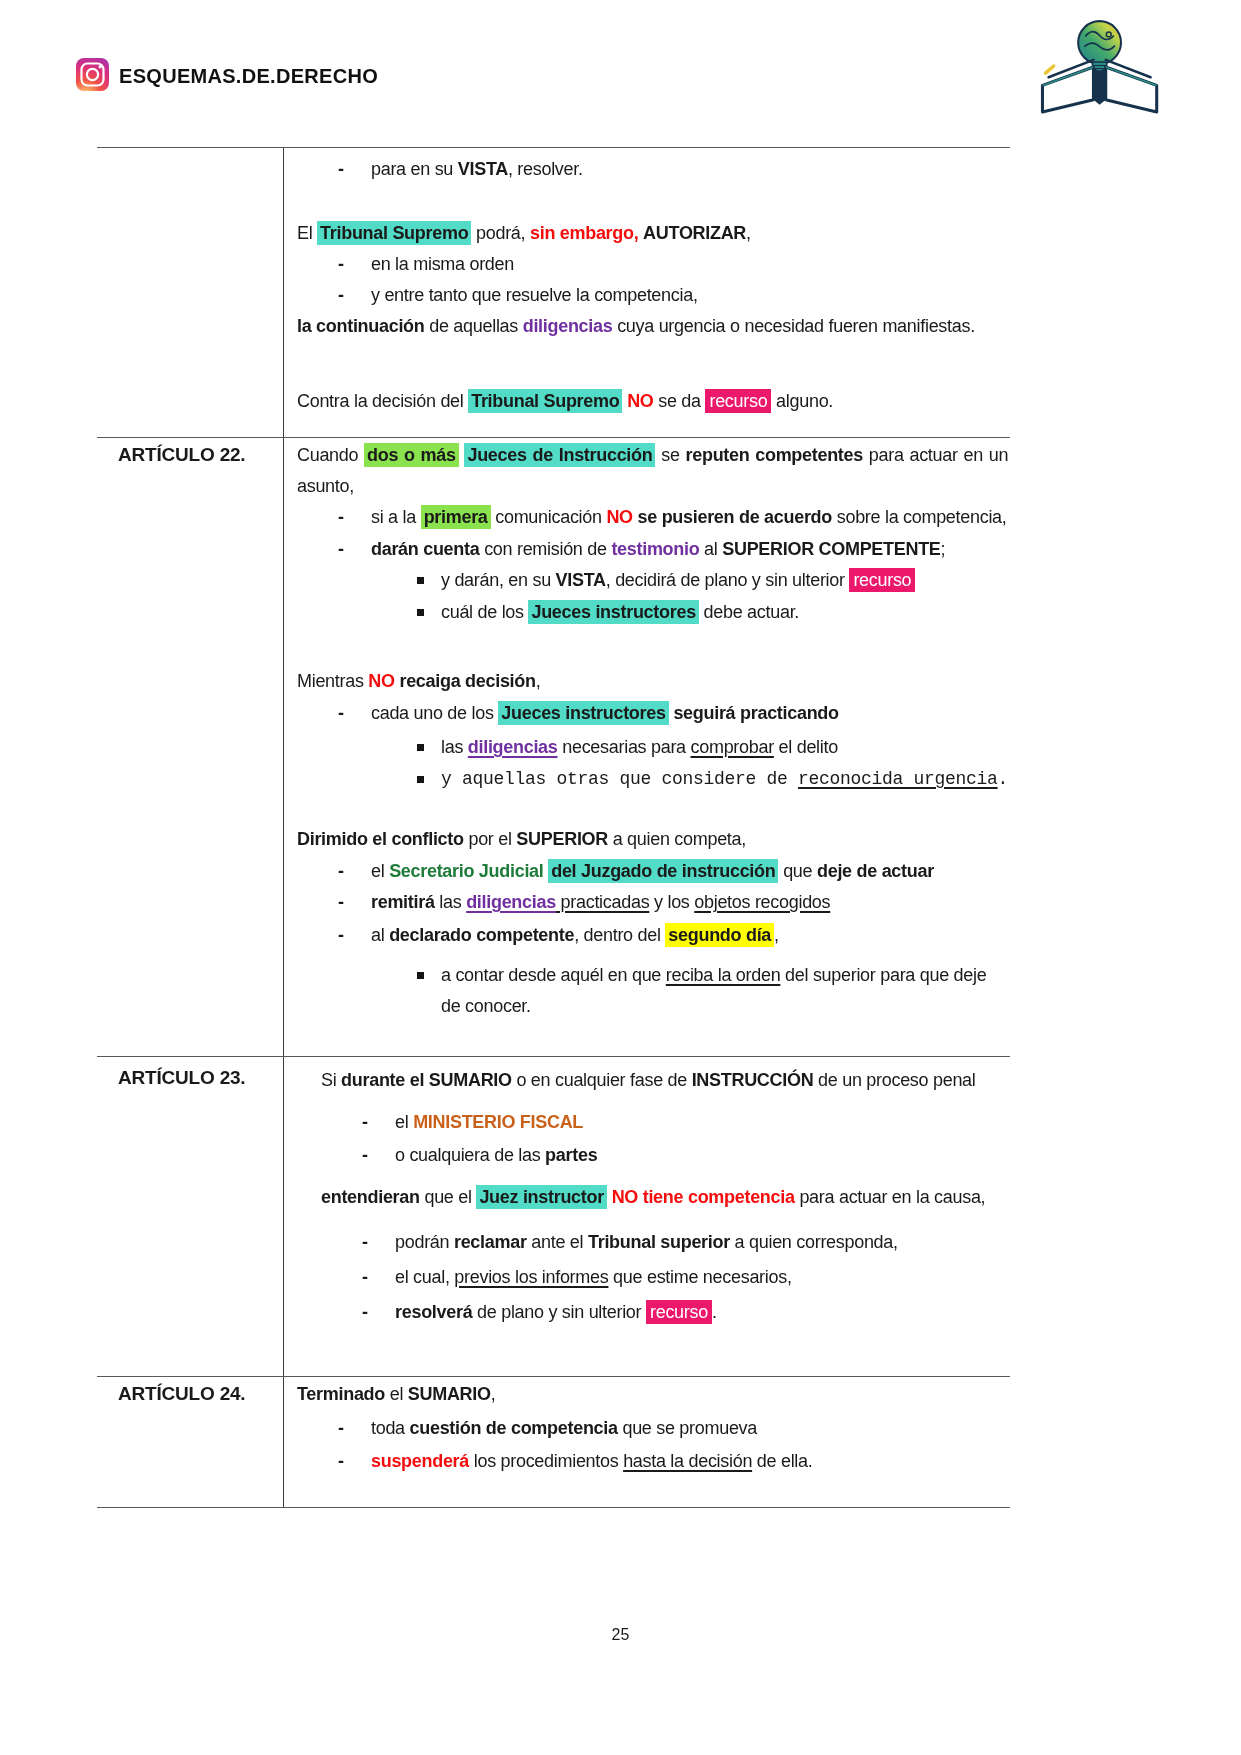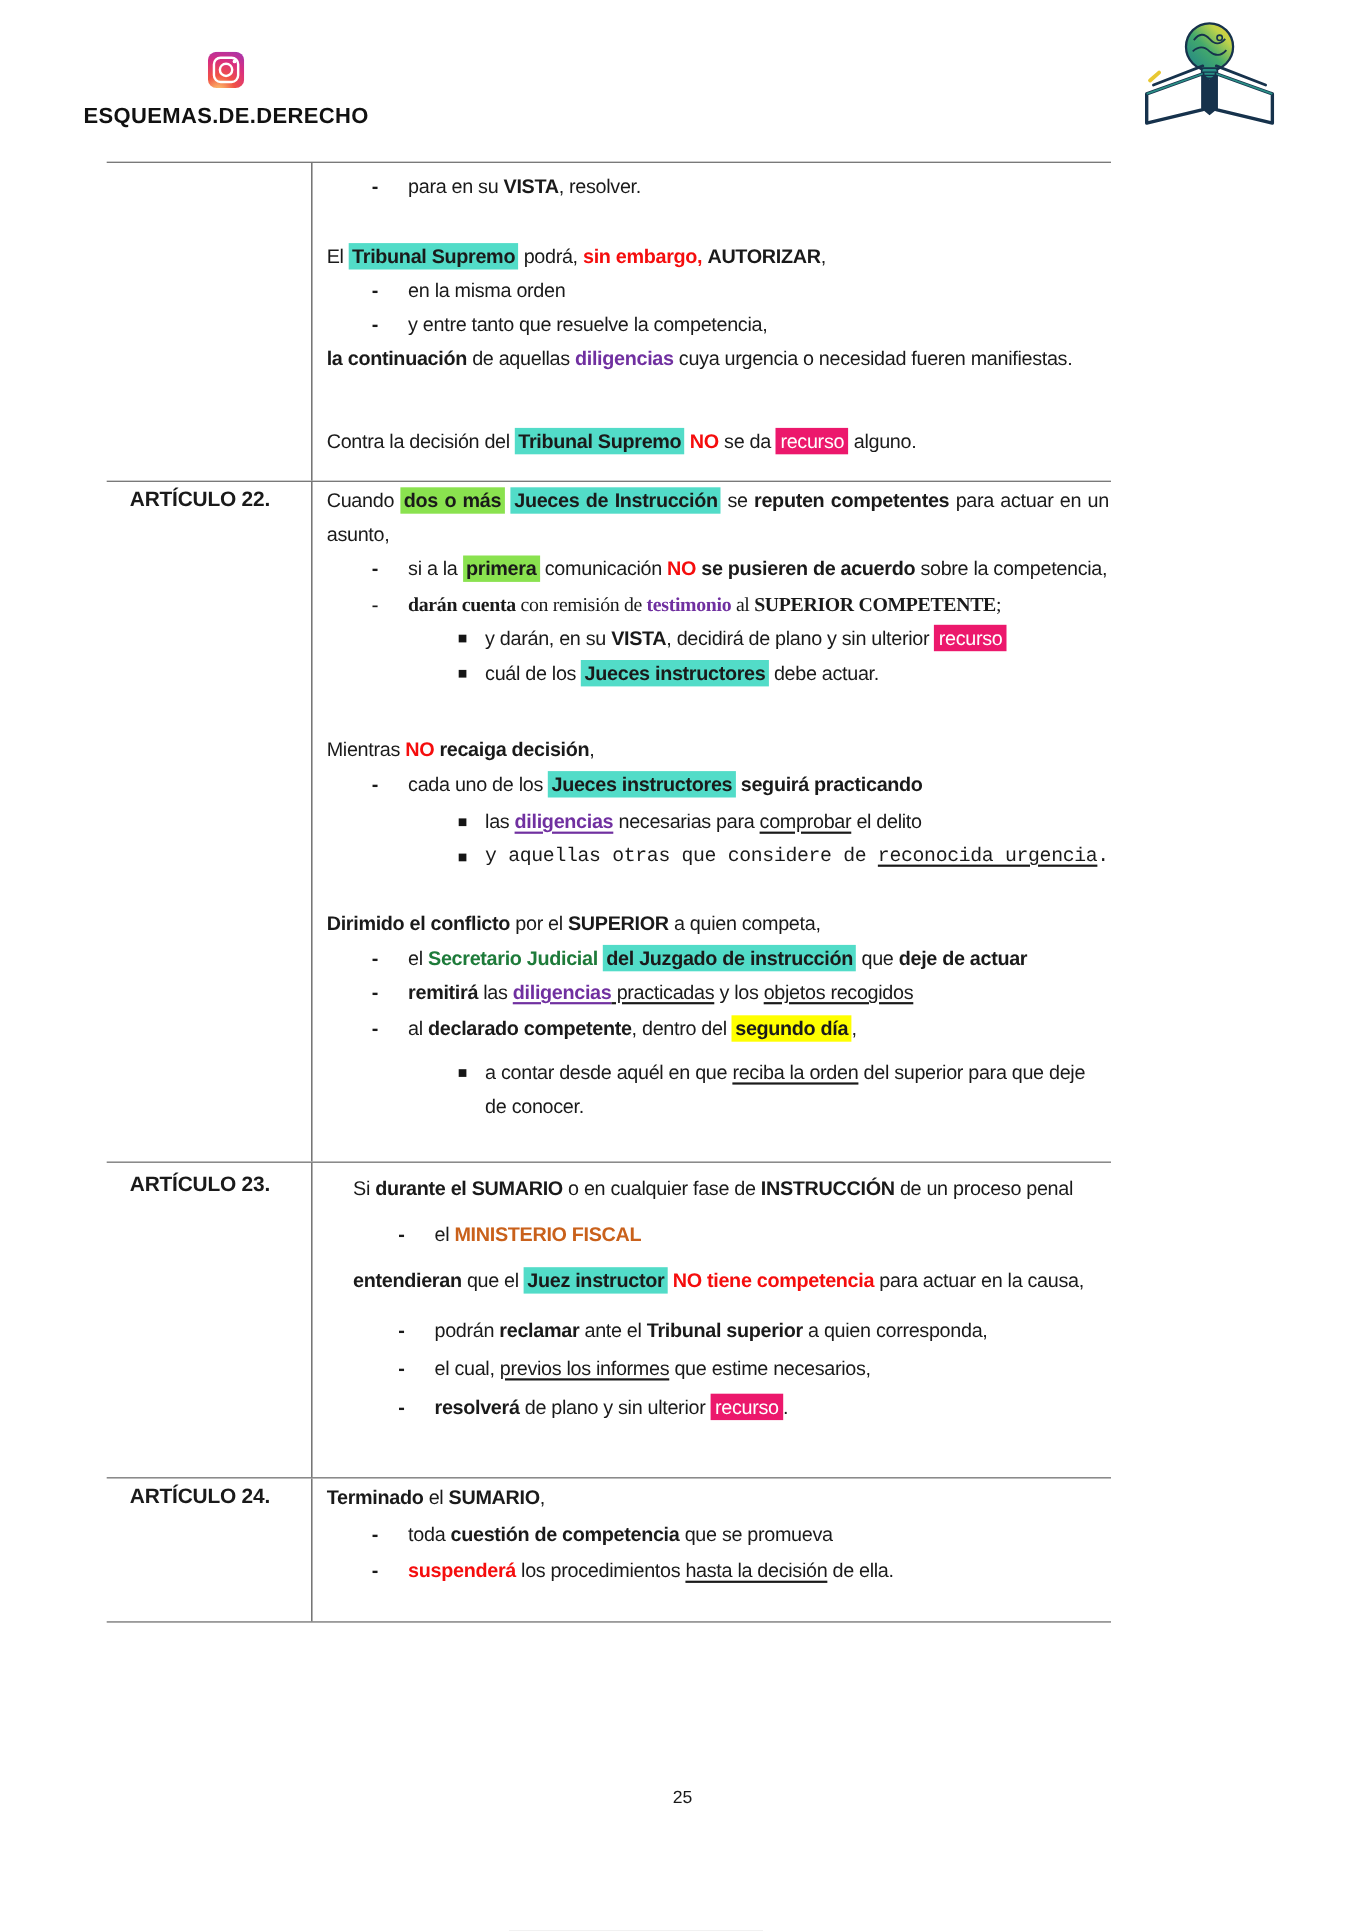--- a/index.html
+++ b/index.html
@@ -2,21 +2,21 @@
 <html style="--cyan: #52dcc8; --green_hl: #8ae24f; --yellow: #ffff00; --pink: #ec186c; --red: #f50d0d; --purple: #7030a0; --green_txt: #1e7b3a; --orange: #c9611b; --link: #4472c4; --border: #595959;"><head>
 <meta charset="utf-8">
 <style>
   html,body{margin:0;padding:0;background:#e8e8e8;}
   .page{
     position:relative;width:1241px;height:1755px;background:#ffffff;
     font-family:"Liberation Sans", sans-serif;color:#1a1a1a;overflow:hidden;
     margin:0 auto;
   }
   
-  .header{position:absolute;left:76px;top:47px;display:flex;align-items:center;gap:10px;flex-direction:column;}
+  .header{position:absolute;left:76px;top:58px;display:flex;align-items:center;gap:10px;}
   .ig-handle{font-size:20px;font-weight:bold;letter-spacing:.3px;color:#111;}
   .logo{position:absolute;left:1028px;top:14px;}
   
   .doc-table{
     position:absolute;left:97px;top:147px;width:913px;
     border-top:1.4px solid var(--border);font-size:18px;letter-spacing:-0.3px;
   }
   .t-row{display:flex;border-bottom:1.4px solid var(--border);overflow:hidden;}
   .t-label{width:186px;flex:0 0 186px;box-sizing:border-box;padding-left:21px;
     font-weight:bold;font-size:19px;letter-spacing:-0.2px;white-space:nowrap;}
@@ -109,39 +109,40 @@
           <div class="line l-dash"><span class="">y entre tanto que resuelve la competencia,</span></div>
           <div class="line"><span class="fw-b">la continuación</span><span class=""> de aquellas </span><span class="fw-b c-purple">diligencias</span><span class=""> cuya urgencia o necesidad fueren manifiestas.</span></div>
           <div class="line" style="margin-top: 44px;"><span class="">Contra la decisión del </span><span class="fw-b hl-cyan">Tribunal Supremo</span><span class=""> </span><span class="fw-b c-red">NO</span><span class=""> se da </span><span class="hl-pink">recurso</span><span class=""> alguno.</span></div>
         </div>
       </div>
       <div class="t-row">
         <div class="t-label" style="padding-top: 6px;">ARTÍCULO 22.</div>
         <div class="t-content" style="padding-top: 2px; padding-bottom: 34px;">
           <div class="line  wrap justify"><span class="">Cuando </span><span class="fw-b hl-green">dos o más</span><span class=""> </span><span class="fw-b hl-cyan">Jueces de Instrucción</span><span class=""> se </span><span class="fw-b">reputen competentes</span><span class=""> para actuar en un asunto,</span></div>
           <div class="line l-dash"><span class="">si a la </span><span class="fw-b hl-green">primera</span><span class=""> comunicación </span><span class="fw-b c-red">NO</span><span class=""> </span><span class="fw-b">se pusieren de acuerdo</span><span class=""> sobre la competencia,</span></div>
-          <div class="line l-dash" style="margin-top: 1px; font-family: Liberation Serif, serif;"><span class="fw-b">darán cuenta</span><span class=""> con remisión de </span><span class="fw-b c-purple">testimonio</span><span class=""> al </span><span class="fw-b">SUPERIOR COMPETENTE</span><span class="">;</span></div>
+          <div class="line l-dash" style="margin-top: 1px;"><span class="fw-b">darán cuenta</span><span class=""> con remisión de </span><span class="fw-b c-purple">testimonio</span><span class=""> al </span><span class="fw-b">SUPERIOR COMPETENTE</span><span class="">;</span></div>
           <div class="line l-sq"><span class="">y darán, en su </span><span class="fw-b">VISTA</span><span class="">, decidirá de plano y sin ulterior </span><span class="hl-pink">recurso</span></div>
           <div class="line l-sq" style="margin-top: 1px;"><span class="">cuál de los </span><span class="fw-b hl-cyan">Jueces instructores</span><span class=""> debe actuar.</span></div>
           <div class="line" style="margin-top: 38px;"><span class="">Mientras </span><span class="fw-b c-red">NO</span><span class=""> </span><span class="fw-b">recaiga decisión</span><span class="">,</span></div>
           <div class="line l-dash" style="margin-top: 1px;"><span class="">cada uno de los </span><span class="fw-b hl-cyan">Jueces instructores</span><span class=""> </span><span class="fw-b">seguirá practicando</span></div>
           <div class="line l-sq" style="margin-top: 3px;"><span class="">las </span><span class="fw-b c-purple ul">diligencias</span><span class=""> necesarias para </span><span class="ul">comprobar</span><span class=""> el delito</span></div>
           <div class="line l-sq" style="margin-top: 1px; font-family: Liberation Mono, monospace;"><span class="">y aquellas otras que considere de </span><span class="ul">reconocida urgencia</span><span class="">.</span></div>
           <div class="line" style="margin-top: 29px;"><span class="fw-b">Dirimido el conflicto</span><span class=""> por el </span><span class="fw-b">SUPERIOR</span><span class=""> a quien competa,</span></div>
           <div class="line l-dash" style="margin-top: 1px;"><span class="">el </span><span class="fw-b c-green">Secretario Judicial</span><span class=""> </span><span class="fw-b hl-cyan">del Juzgado de instrucción</span><span class=""> que </span><span class="fw-b">deje de actuar</span></div>
           <div class="line l-dash"><span class="fw-b">remitirá</span><span class=""> las </span><span class="fw-b c-purple ul">diligencias</span><span class="ul"> practicadas</span><span class=""> y los </span><span class="ul">objetos recogidos</span></div>
           <div class="line l-dash" style="margin-top: 2px;"><span class="">al </span><span class="fw-b">declarado competente</span><span class="">, dentro del </span><span class="fw-b hl-yellow">segundo día</span><span class="">,</span></div>
           <div class="line l-sq wrap" style="margin-top: 9px;"><span class="">a contar desde aquél en que </span><span class="ul">reciba la orden</span><span class=""> del superior para que deje de conocer.</span></div>
         </div>
       </div>
       <div class="t-row">
         <div class="t-label" style="padding-top: 10px;">ARTÍCULO 23.</div>
         <div class="t-content" style="padding-top: 8px; padding-bottom: 48px; padding-left: 37px;">
           <div class="line"><span class="">Si </span><span class="fw-b">durante el SUMARIO</span><span class=""> o en cualquier fase de </span><span class="fw-b">INSTRUCCIÓN</span><span class=""> de un proceso penal</span></div>
           <div class="line l-dash" style="margin-top: 11px;"><span class="">el </span><span class="fw-b c-orange">MINISTERIO FISCAL</span></div>
+          <div class="line l-dash" style="margin-top: 2px;"><span class="">o cualquiera de las </span><span class="fw-b">partes</span></div>
           <div class="line" style="margin-top: 11px;"><span class="fw-b">entendieran</span><span class=""> que el </span><span class="fw-b hl-cyan">Juez instructor</span><span class=""> </span><span class="fw-b c-red">NO tiene competencia</span><span class=""> para actuar en la causa,</span></div>
           <div class="line l-dash" style="margin-top: 14px;"><span class="">podrán </span><span class="fw-b">reclamar</span><span class=""> ante el </span><span class="fw-b">Tribunal superior</span><span class=""> a quien corresponda,</span></div>
           <div class="line l-dash" style="margin-top: 4px;"><span class="">el cual, </span><span class="ul">previos los informes</span><span class=""> que estime necesarios,</span></div>
           <div class="line l-dash" style="margin-top: 4px;"><span class="fw-b">resolverá</span><span class=""> de plano y sin ulterior </span><span class="hl-pink">recurso</span><span class="">.</span></div>
         </div>
       </div>
       <div class="t-row">
         <div class="t-label" style="padding-top: 6px;">ARTÍCULO 24.</div>
         <div class="t-content" style="padding-top: 2px; padding-bottom: 30px;">
           <div class="line"><span class="fw-b">Terminado</span><span class=""> el </span><span class="fw-b">SUMARIO</span><span class="">,</span></div>

